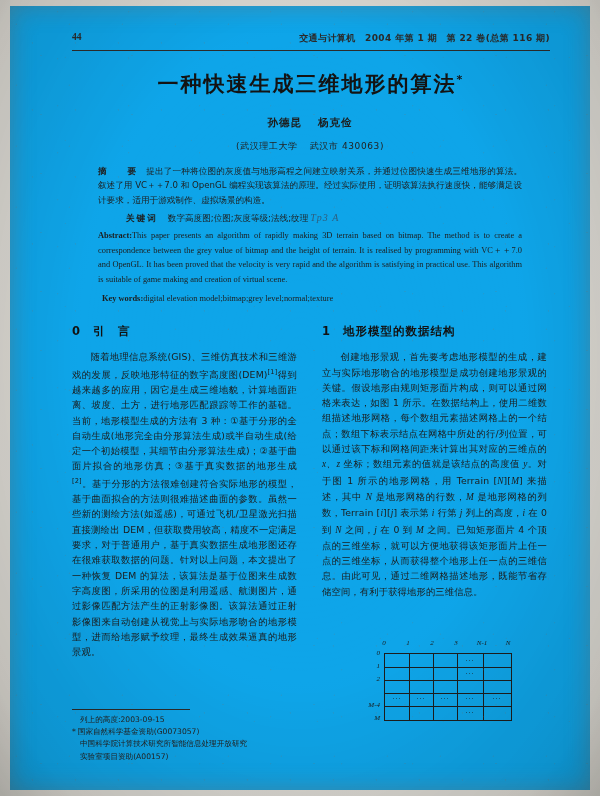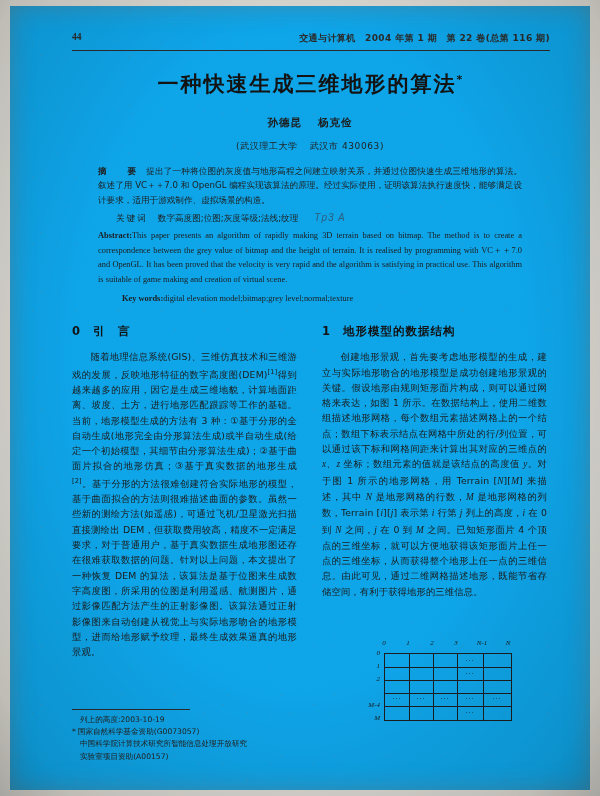--- a/index.html
+++ b/index.html
@@ -126,32 +126,32 @@
     margin-right: 4px;
   }
   #kw-cn {
     position: absolute;
     left: 88px; top: 206px;
     width: 424px;
     font-size: 8.6px;
     color: #1e1e1e;
   }
   #kw-cn .lbl {
-    font-weight: normal;
+    font-weight: bold;
     letter-spacing: 2px;
-    margin-left: 18px;
+    margin-left: 28px;
     margin-right: 10px;
   }
   .pen {
-    font-family: Liberation Sans, sans-serif;
+    font-family: Liberation Serif, serif;
     color: #3a4254;
     opacity: .72;
     font-style: italic;
     font-size: 10px;
-    margin-left: 16px;
+    margin-left: 2px;
     letter-spacing: 1px;
   }
   .abs-en {
     position: absolute;
     left: 88px; top: 223px;
     width: 424px;
     font-family: "Liberation Serif", serif;
     font-size: 8.4px;
     line-height: 14.6px;
     text-align: justify;
@@ -159,21 +159,21 @@
   }
   .abs-en .lbl { font-weight: bold; }
   .kw-en {
     position: absolute;
     left: 88px; top: 288px;
     width: 424px;
     font-family: "Liberation Serif", serif;
     font-size: 8.4px;
     color: #1d1d1d;
   }
-  .kw-en .lbl { font-weight: bold; margin-left: 24px; }
+  .kw-en .lbl { font-weight: bold; margin-left: 4px; }
 
   
   .col {
     position: absolute;
     top: 318px;
     width: 225px;
     font-size: 9.3px;
     line-height: 15.3px;
     text-align: justify;
     color: #1b1b1b;
@@ -379,21 +379,21 @@
       <span class="rlab" style="top:14px">0</span>
       <span class="rlab" style="top:27px">1</span>
       <span class="rlab" style="top:40px">2</span>
       <span class="rlab" style="top:66px">M-4</span>
       <span class="rlab" style="top:79px">M</span>
     </div>
 
 
     <div class="rule-fn"></div>
     <div class="footnotes">
-      <div class="ln ind"><span>列上的高度:</span><span>2003-10-19</span></div>
+      <div class="ln ind"><span>列上的高度:</span><span>2003-09-15</span></div>
       <div class="ln"><span class="star">*</span><span>国家自然科学基金资助(G0073057)</span></div>
       <div class="ln ind"><span>中国科学院计算技术研究所智能信息处理开放研究</span></div>
       <div class="ln ind"><span>实验室项目资助(A00157)</span></div>
     </div>
 
     <div class="speck"></div>
   </div>
 </div>
 
 </body></html>

